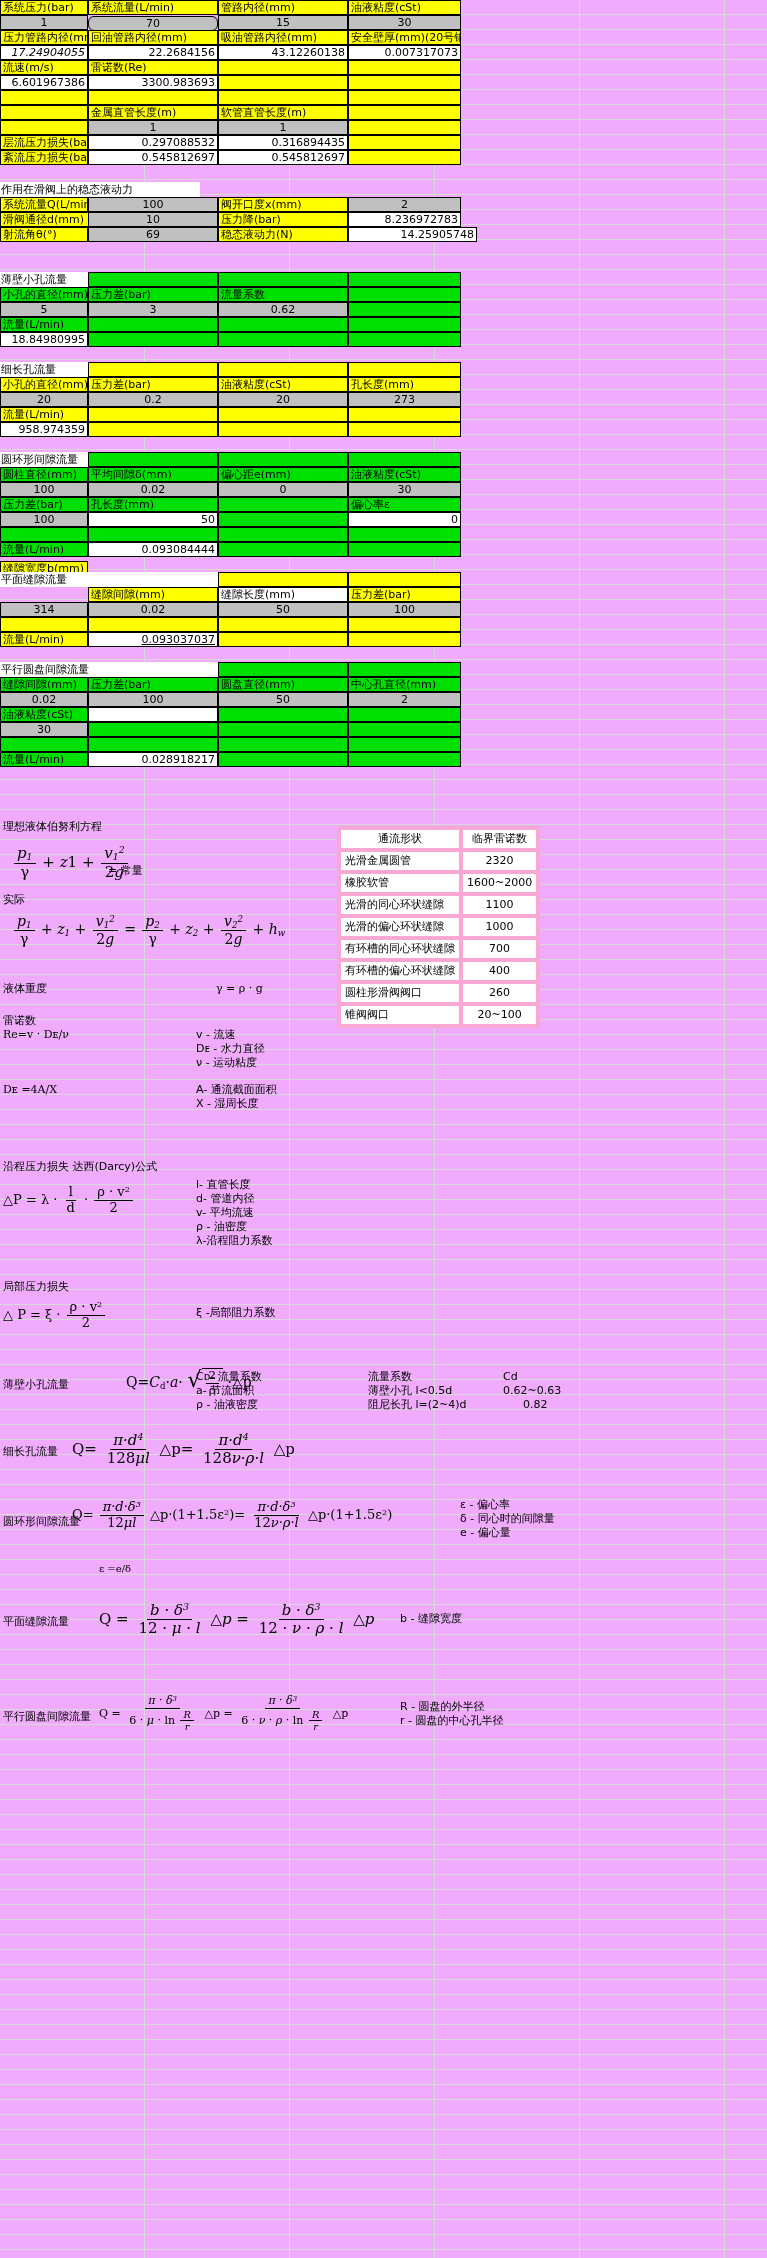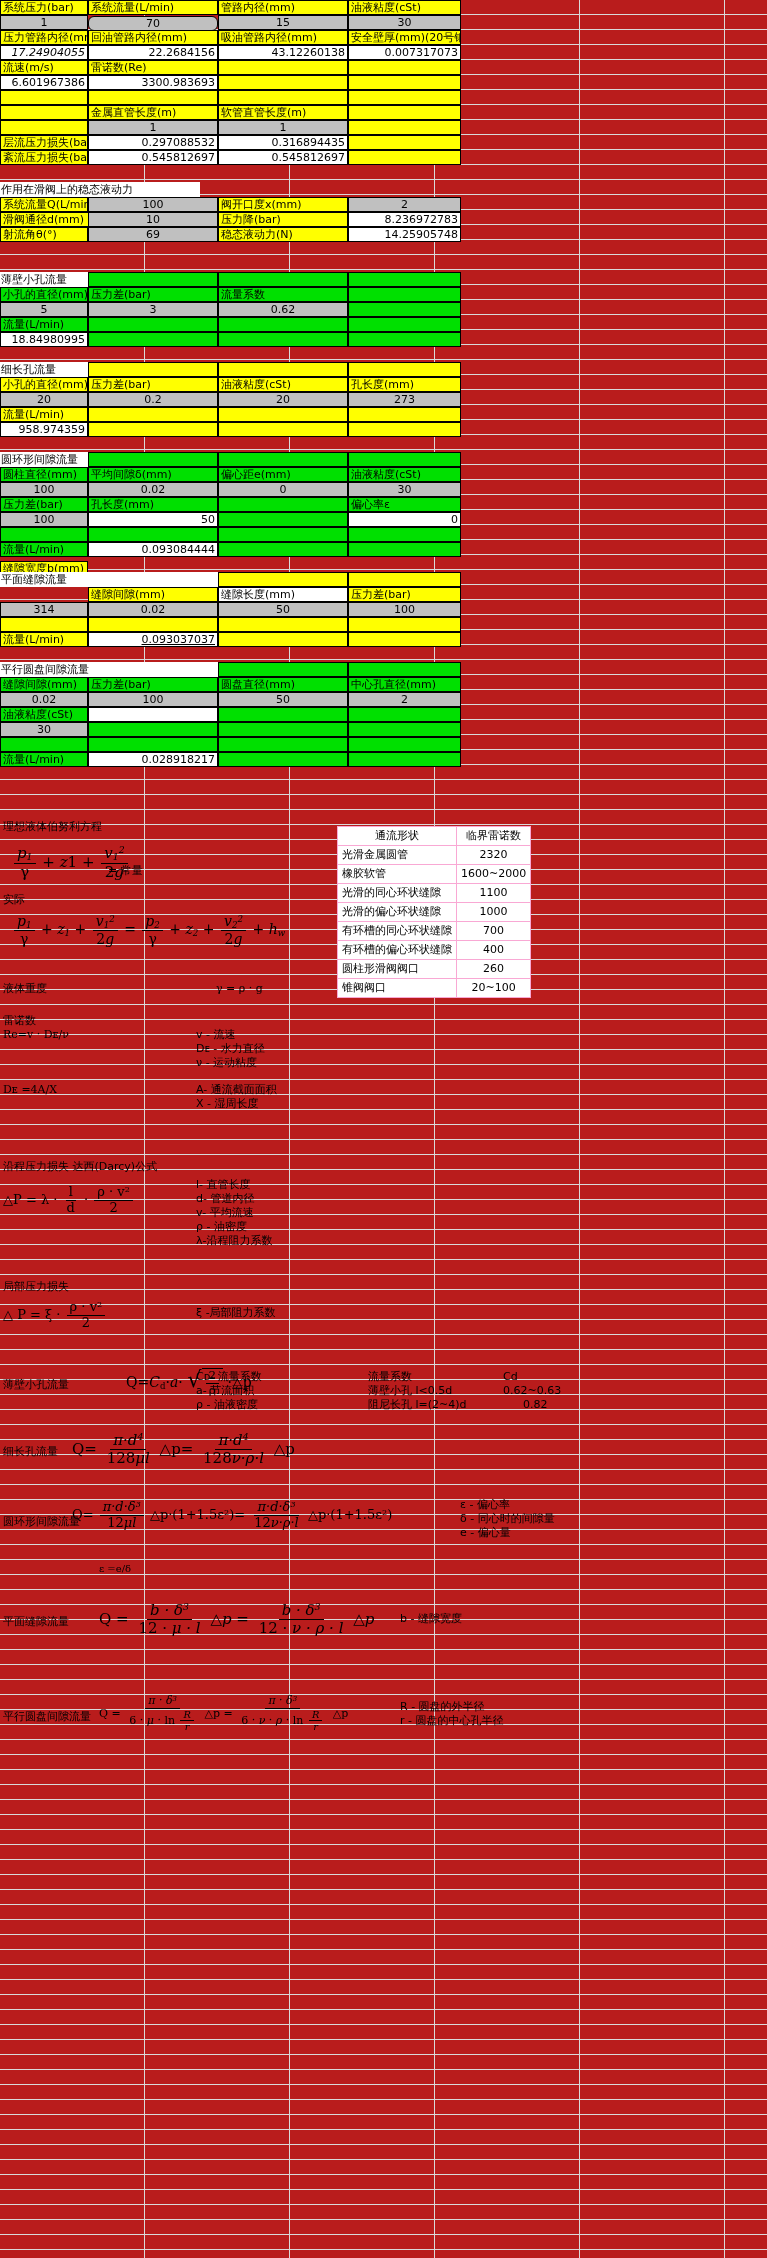--- a/index.html
+++ b/index.html
@@ -5,21 +5,21 @@
   * { box-sizing: border-box; }
   html, body {
     margin: 0; padding: 0;
     background: #ffffff;
     font-family: "DejaVu Sans", "Liberation Sans", sans-serif;
   }
   #sheet {
     position: relative;
     width: 767px;
     height: 2258px;
-    background: #b91c1c;
+    background: #f0abfc;
     overflow: hidden;
   }
   
   .gridlayer {
     position: absolute; inset: 0;
     background-image:
       linear-gradient(to right, #d9d9d9 1px, transparent 1px),
       linear-gradient(to bottom, #d9d9d9 1px, transparent 1px);
     background-size: 145px 15px;
     background-position: -1px -1px;
@@ -98,21 +98,21 @@
 
   
   .boxtable {
     position: absolute;
     border-collapse: collapse;
     z-index: 3;
     background: #fff;
     font-size: 11px;
   }
   .boxtable td {
-    border: 1px solid #f9a8d4;
+    border: 4px solid #f9a8d4;
     padding: 1px 4px;
     height: 19px;
     line-height: 16px;
     white-space: nowrap;
     color: #000;
   }
   .boxtable td.hd { text-align: center; }
   .boxtable td.ct { text-align: center; }
   .boxtable td.nb { border: none; }
 
@@ -189,21 +189,21 @@
   <div class="cell bord gry ctr" style="left:348px;top:197px;width:113px;">2</div>
 
   <div class="cell bord yel lft" style="left:0px;top:212px;width:104px;">滑阀通径d(mm)</div>
   <div class="cell bord gry ctr" style="left:88px;top:212px;width:130px;">10</div>
   <div class="cell bord yel lft" style="left:218px;top:212px;width:130px;">压力降(bar)</div>
   <div class="cell bord wht num" style="left:348px;top:212px;width:113px;">8.236972783</div>
 
   <div class="cell bord yel lft" style="left:0px;top:227px;width:88px;">射流角θ(°)</div>
   <div class="cell bord gry ctr" style="left:88px;top:227px;width:130px;">69</div>
   <div class="cell bord yel lft" style="left:218px;top:227px;width:130px;">稳态液动力(N)</div>
-  <div class="cell bord wht num" style="left:348px;top:227px;width:113px;">14.25905748</div>
+  <div class="cell bord wht num" style="left:348px;top:227px;width:129px;">14.25905748</div>
 
   <div class="seclabel" style="left:0px;top:272px;width:88px;">薄壁小孔流量</div>
   <div class="cell bord grn" style="left:88px;top:272px;width:130px;"></div>
   <div class="cell bord grn" style="left:218px;top:272px;width:130px;"></div>
   <div class="cell bord grn" style="left:348px;top:272px;width:113px;"></div>
 
   <div class="cell bord grn lft" style="left:0px;top:287px;width:88px;">小孔的直径(mm)</div>
   <div class="cell bord grn lft" style="left:88px;top:287px;width:130px;">压力差(bar)</div>
   <div class="cell bord grn lft" style="left:218px;top:287px;width:130px;">流量系数</div>
   <div class="cell bord grn" style="left:348px;top:287px;width:113px;"></div>

